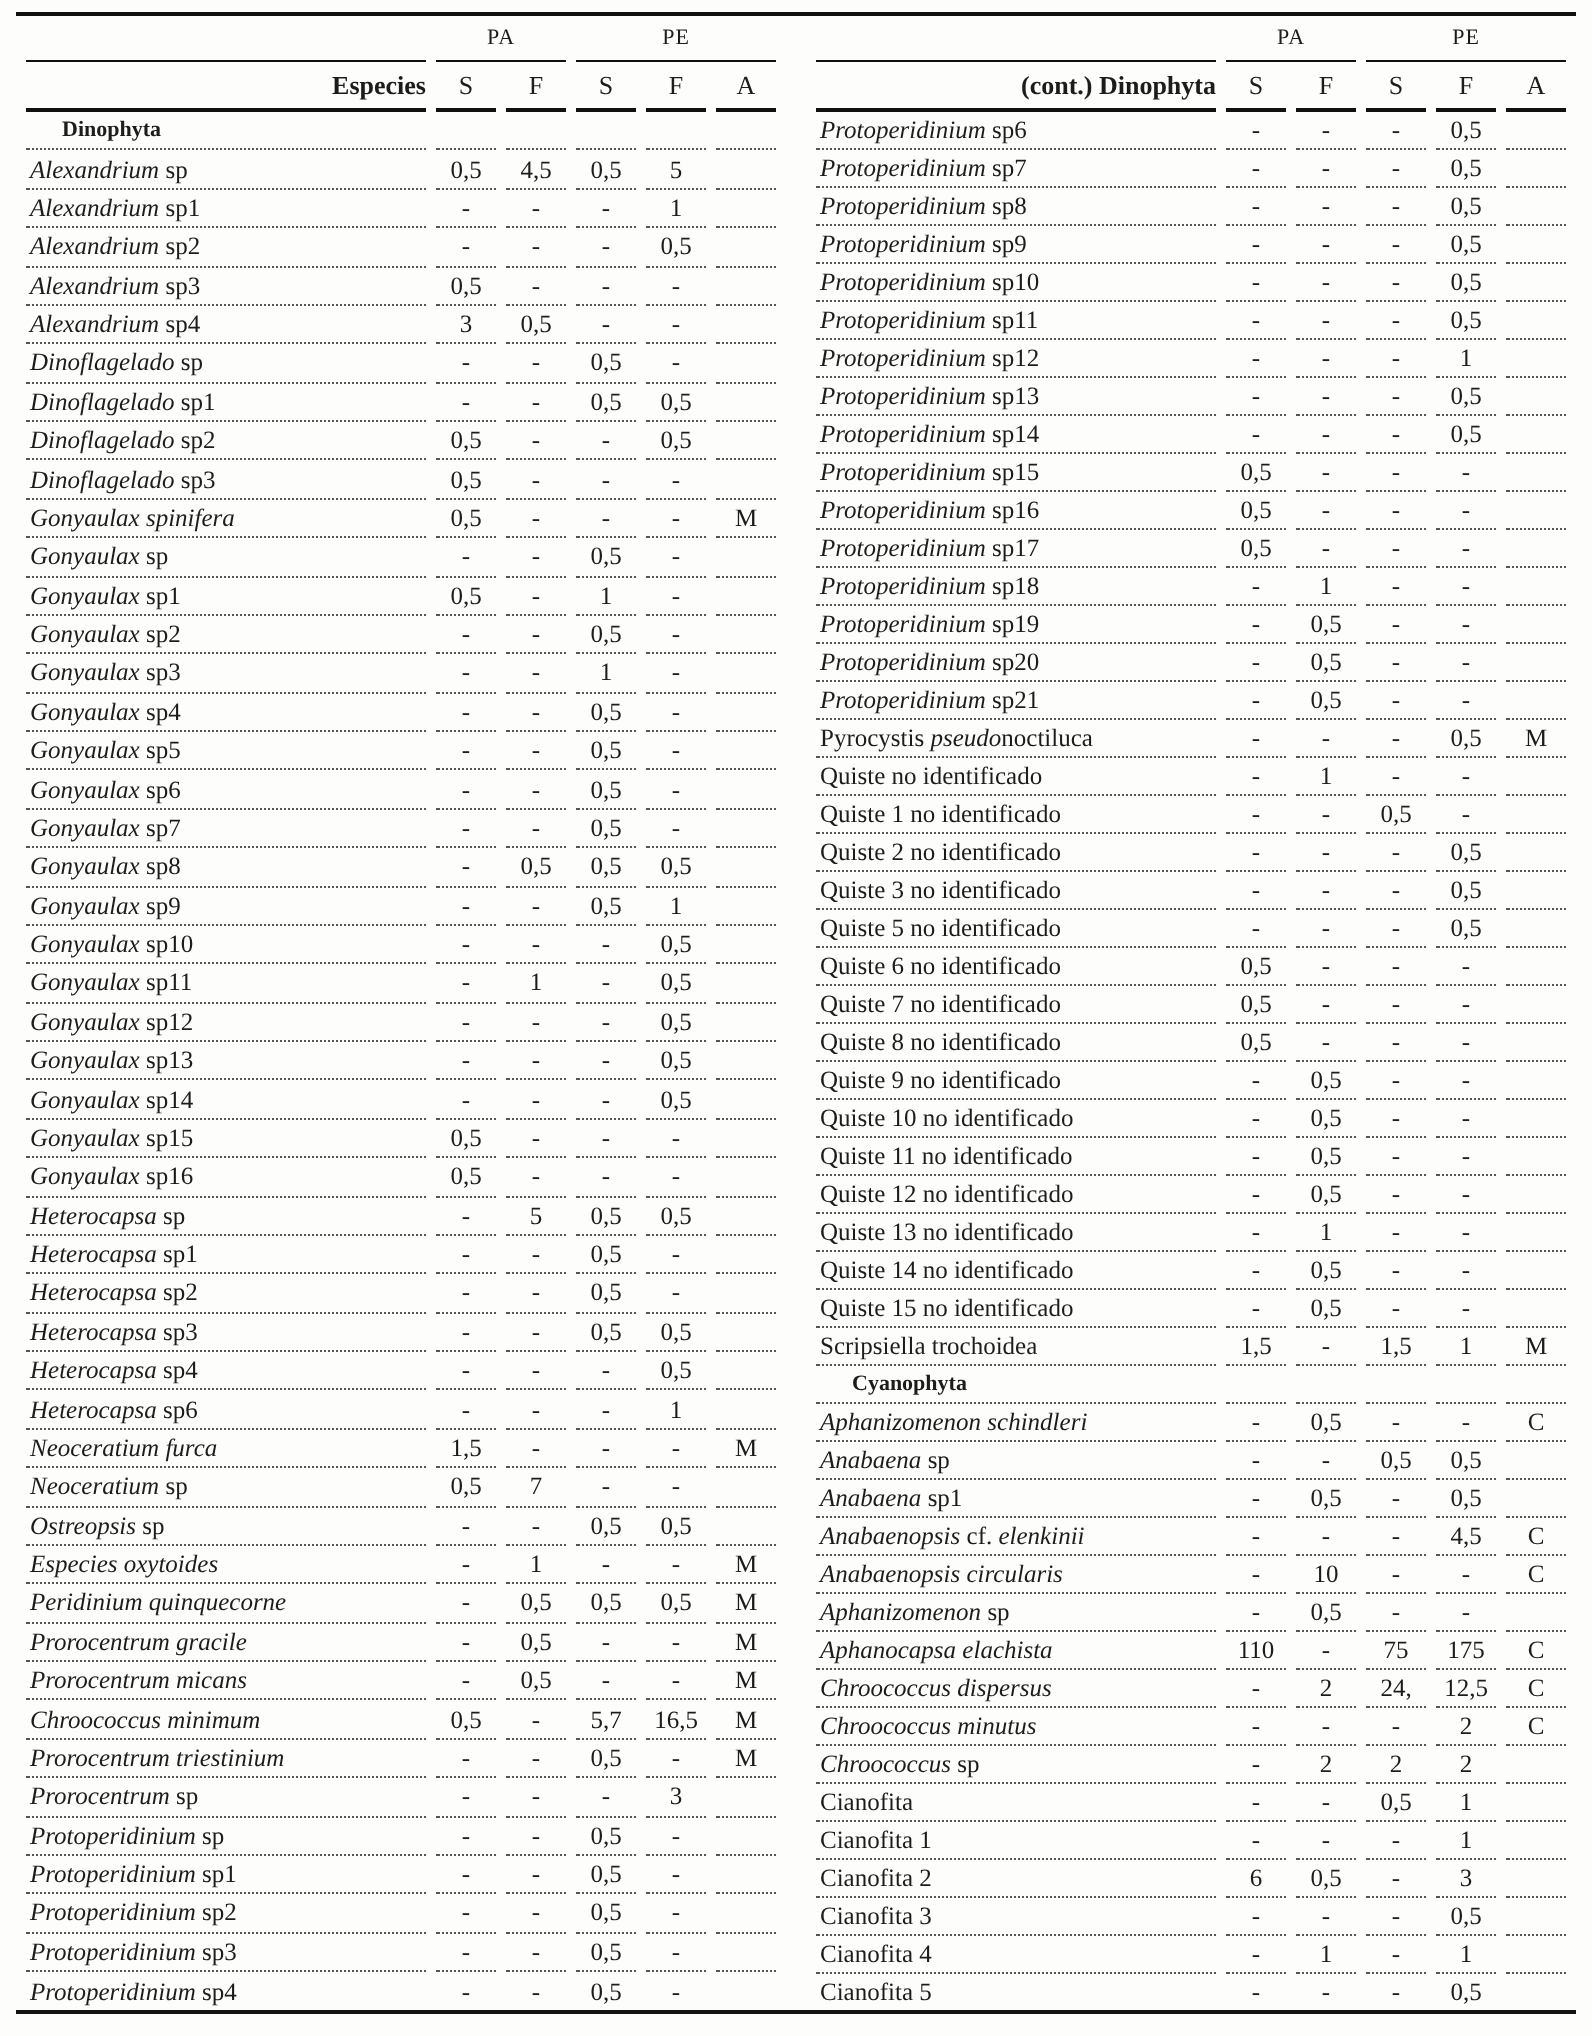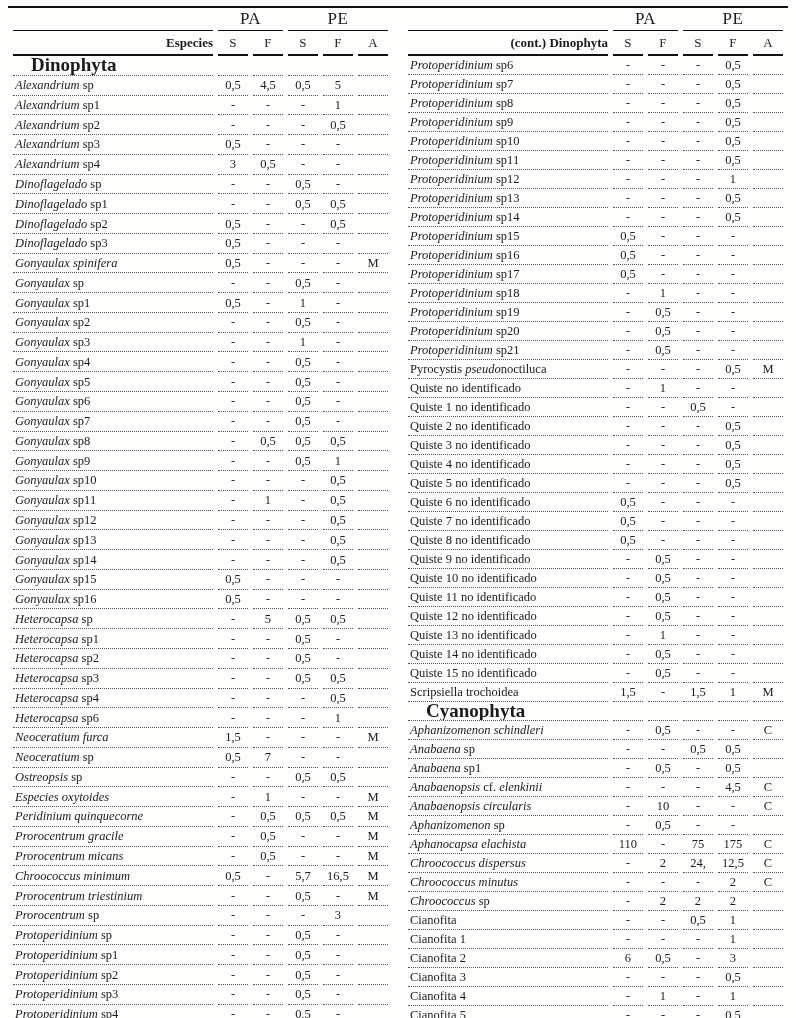--- a/index.html
+++ b/index.html
@@ -15,35 +15,35 @@
     border-bottom:2px solid #111;
   }
   table.half{
     width:385px;table-layout:fixed;
     border-collapse:separate;border-spacing:5px 0;
     font-size:12.5px;
   }
   col.c-name{width:auto;}
   col.c-val{width:30px;}
   thead th{font-weight:normal;padding:0;}
-  tr.grp-row th{height:22px;vertical-align:middle;font-size:17px;text-align:center;}
+  tr.grp-row th{height:22px;vertical-align:middle;font-size:11px;text-align:center;}
   th.th-spacer{border-bottom:1.5px solid #111;}
   th.th-grp{border-bottom:1.5px solid #111;text-align:center;letter-spacing:.5px;}
   tr.sub-row th{height:23px;vertical-align:middle;border-bottom:2px solid #111;font-size:13px;}
   th.th-name{text-align:right;font-weight:bold;padding-left:2px;font-size:13px;}
   th.th-sub{text-align:center;}
   tbody td{
     height:18px;line-height:18px;padding:0;
     border-bottom:1px dotted #555;
     white-space:nowrap;overflow:hidden;
   }
   tbody tr:last-child td{border-bottom:none;}
   td.name{text-align:left;padding-left:2px;}
   td.name i{font-style:italic;}
-  td.name.section{font-weight:bold;padding-left:18px;font-size:19px;}
+  td.name.section{font-weight:bold;padding-left:18px;font-size:11px;}
   td.val{text-align:center;}
 </style>
 </head>
 <body>
 
 <div class="page">
   <div class="tables">
 
     <table class="half">
       <colgroup>
@@ -652,28 +652,20 @@
           </tr>
           <tr>
             <td class="name"><span>Quiste 3 no identificado</span></td>
             <td class="val">-</td>
             <td class="val">-</td>
             <td class="val">-</td>
             <td class="val">0,5</td>
             <td class="val"></td>
           </tr>
           <tr>
-            <td class="name"><span>Quiste 4 no identificado</span></td>
-            <td class="val">-</td>
-            <td class="val">-</td>
-            <td class="val">-</td>
-            <td class="val">0,5</td>
-            <td class="val"></td>
-          </tr>
-          <tr>
             <td class="name"><span>Quiste 5 no identificado</span></td>
             <td class="val">-</td>
             <td class="val">-</td>
             <td class="val">-</td>
             <td class="val">0,5</td>
             <td class="val"></td>
           </tr>
           <tr>
             <td class="name"><span>Quiste 6 no identificado</span></td>
             <td class="val">0,5</td>

